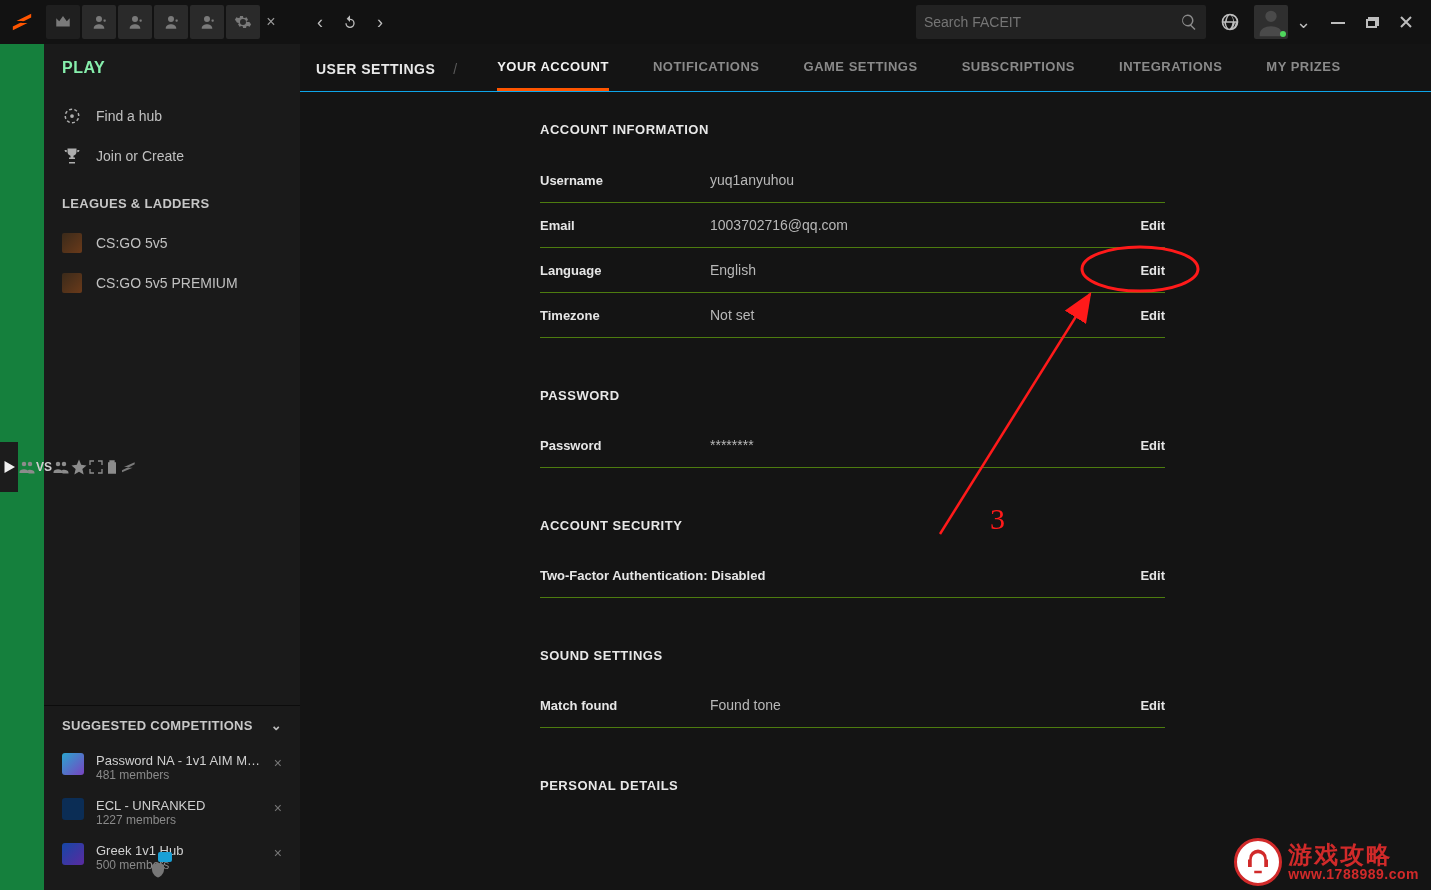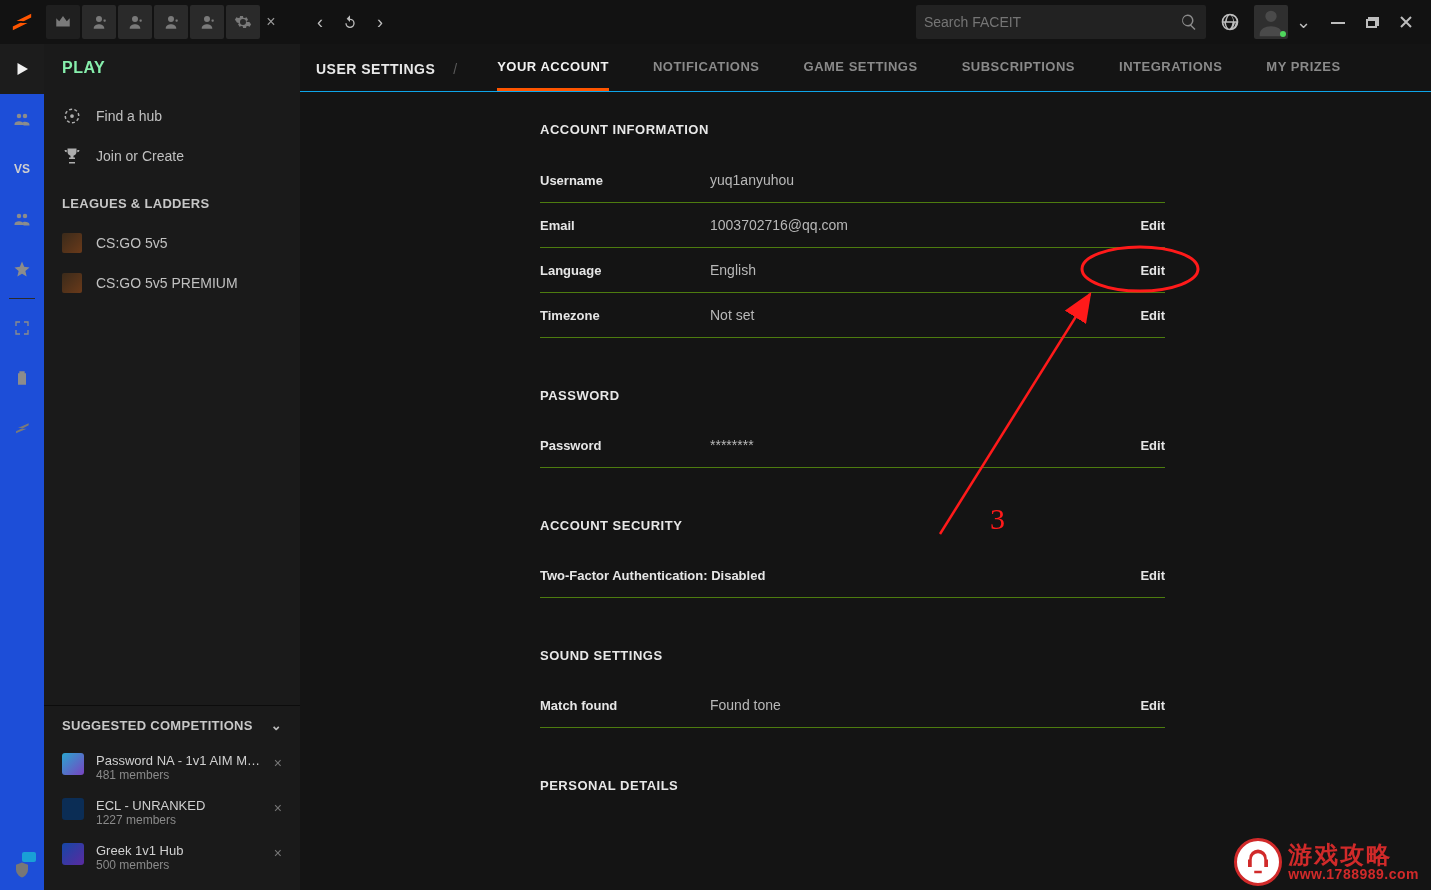--- a/index.html
+++ b/index.html
@@ -19,21 +19,21 @@
   .globe-icon { width:20px; height:20px; margin-right:14px; }
   .avatar { width:34px; height:34px; background:#2f2f2f; position:relative; border-radius:2px; margin-right:4px; }
   .avatar-status { position:absolute; bottom:2px; right:2px; width:6px; height:6px; background:#4fd55c; border-radius:50%; }
   .chevron-down { margin:0 10px 0 4px; color:#bdbdbd; font-size:18px; }
   .win-btn { width:22px; display:flex; align-items:center; justify-content:center; color:#bdbdbd; margin:0 6px; cursor:pointer; }
   .win-btn.last { margin-right:14px; }
 
   .main { display:flex; height: calc(890px - 44px); }
 
   
-  .rail { width:44px; background:#1d4ed8; display:flex; flex-direction:column; align-items:center; position:relative;}
+  .rail { width:44px; background:#15803d; display:flex; flex-direction:row; align-items:center; position:relative;}
   .rail .rail-item { width:44px; height:50px; display:flex; align-items:center; justify-content:center; cursor:pointer; }
   .rail .rail-item.active { background:#1c1c1c; }
   .rail .play-ico svg { fill:#f0f0f0;}
   .rail .vs-label { color:#cfcfcf; font-weight:700; font-size:12px; }
   .rail-hr { width:26px; height:1px; background:#2b2b2b; margin:4px 0; }
   .rail-bottom { margin-top:auto; width:44px;}
   .shield-badge { width:44px; height:40px; display:flex; align-items:center; justify-content:center; position:relative;}
   .shield-badge .badge { position:absolute; top:2px; right:8px; width:14px; height:10px; background:#19a0d6; border-radius:2px;}
 
   

